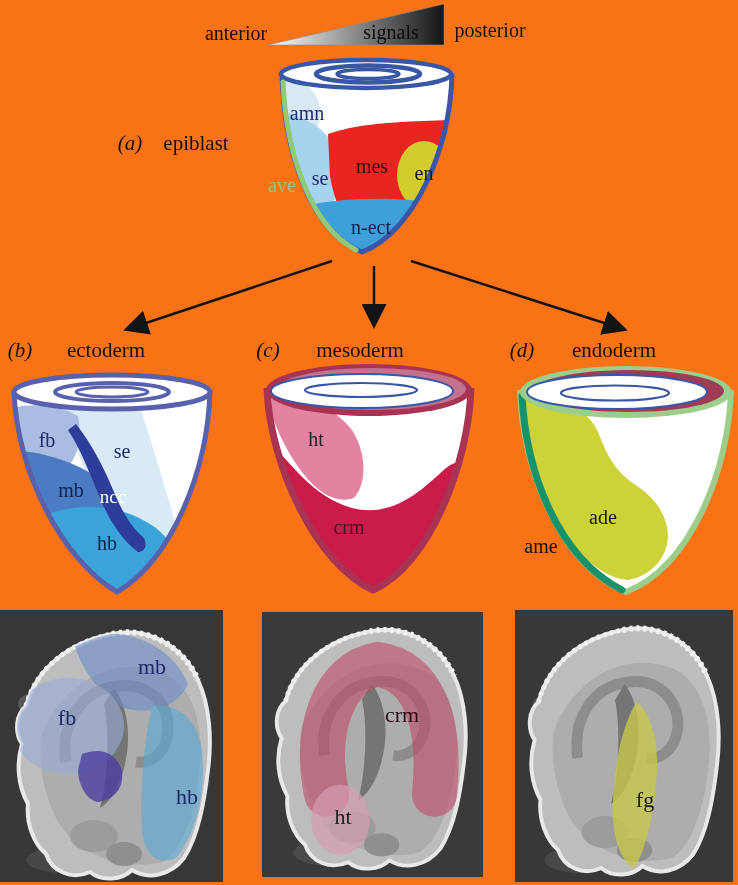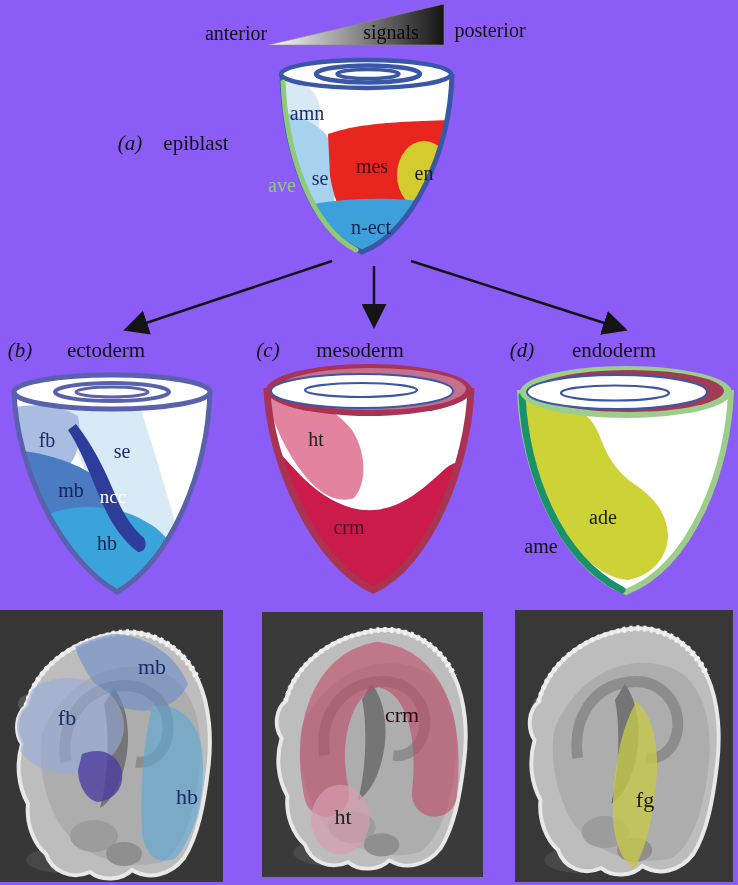--- a/index.html
+++ b/index.html
@@ -1,16 +1,16 @@
 <!DOCTYPE html>
 <html><head>
 <meta charset="utf-8">
 <style>
   html,body{margin:0;padding:0;background:#ffffff;}
-  .fig{position:relative;width:738px;height:885px;background:#8b5cf6;overflow:hidden;}
+  .fig{position:relative;width:738px;height:885px;background:#f97316;overflow:hidden;}
   svg{display:block;}
   text{font-family:"Liberation Serif","DejaVu Serif",serif;}
   .lbl{font-size:20px;}
   .lbl-sm{font-size:19px;}
   .title{font-size:21px;}
   .idx{font-size:21px;font-style:italic;}
   .photolbl{font-size:22px;}
 </style>
 </head>
 <body>

